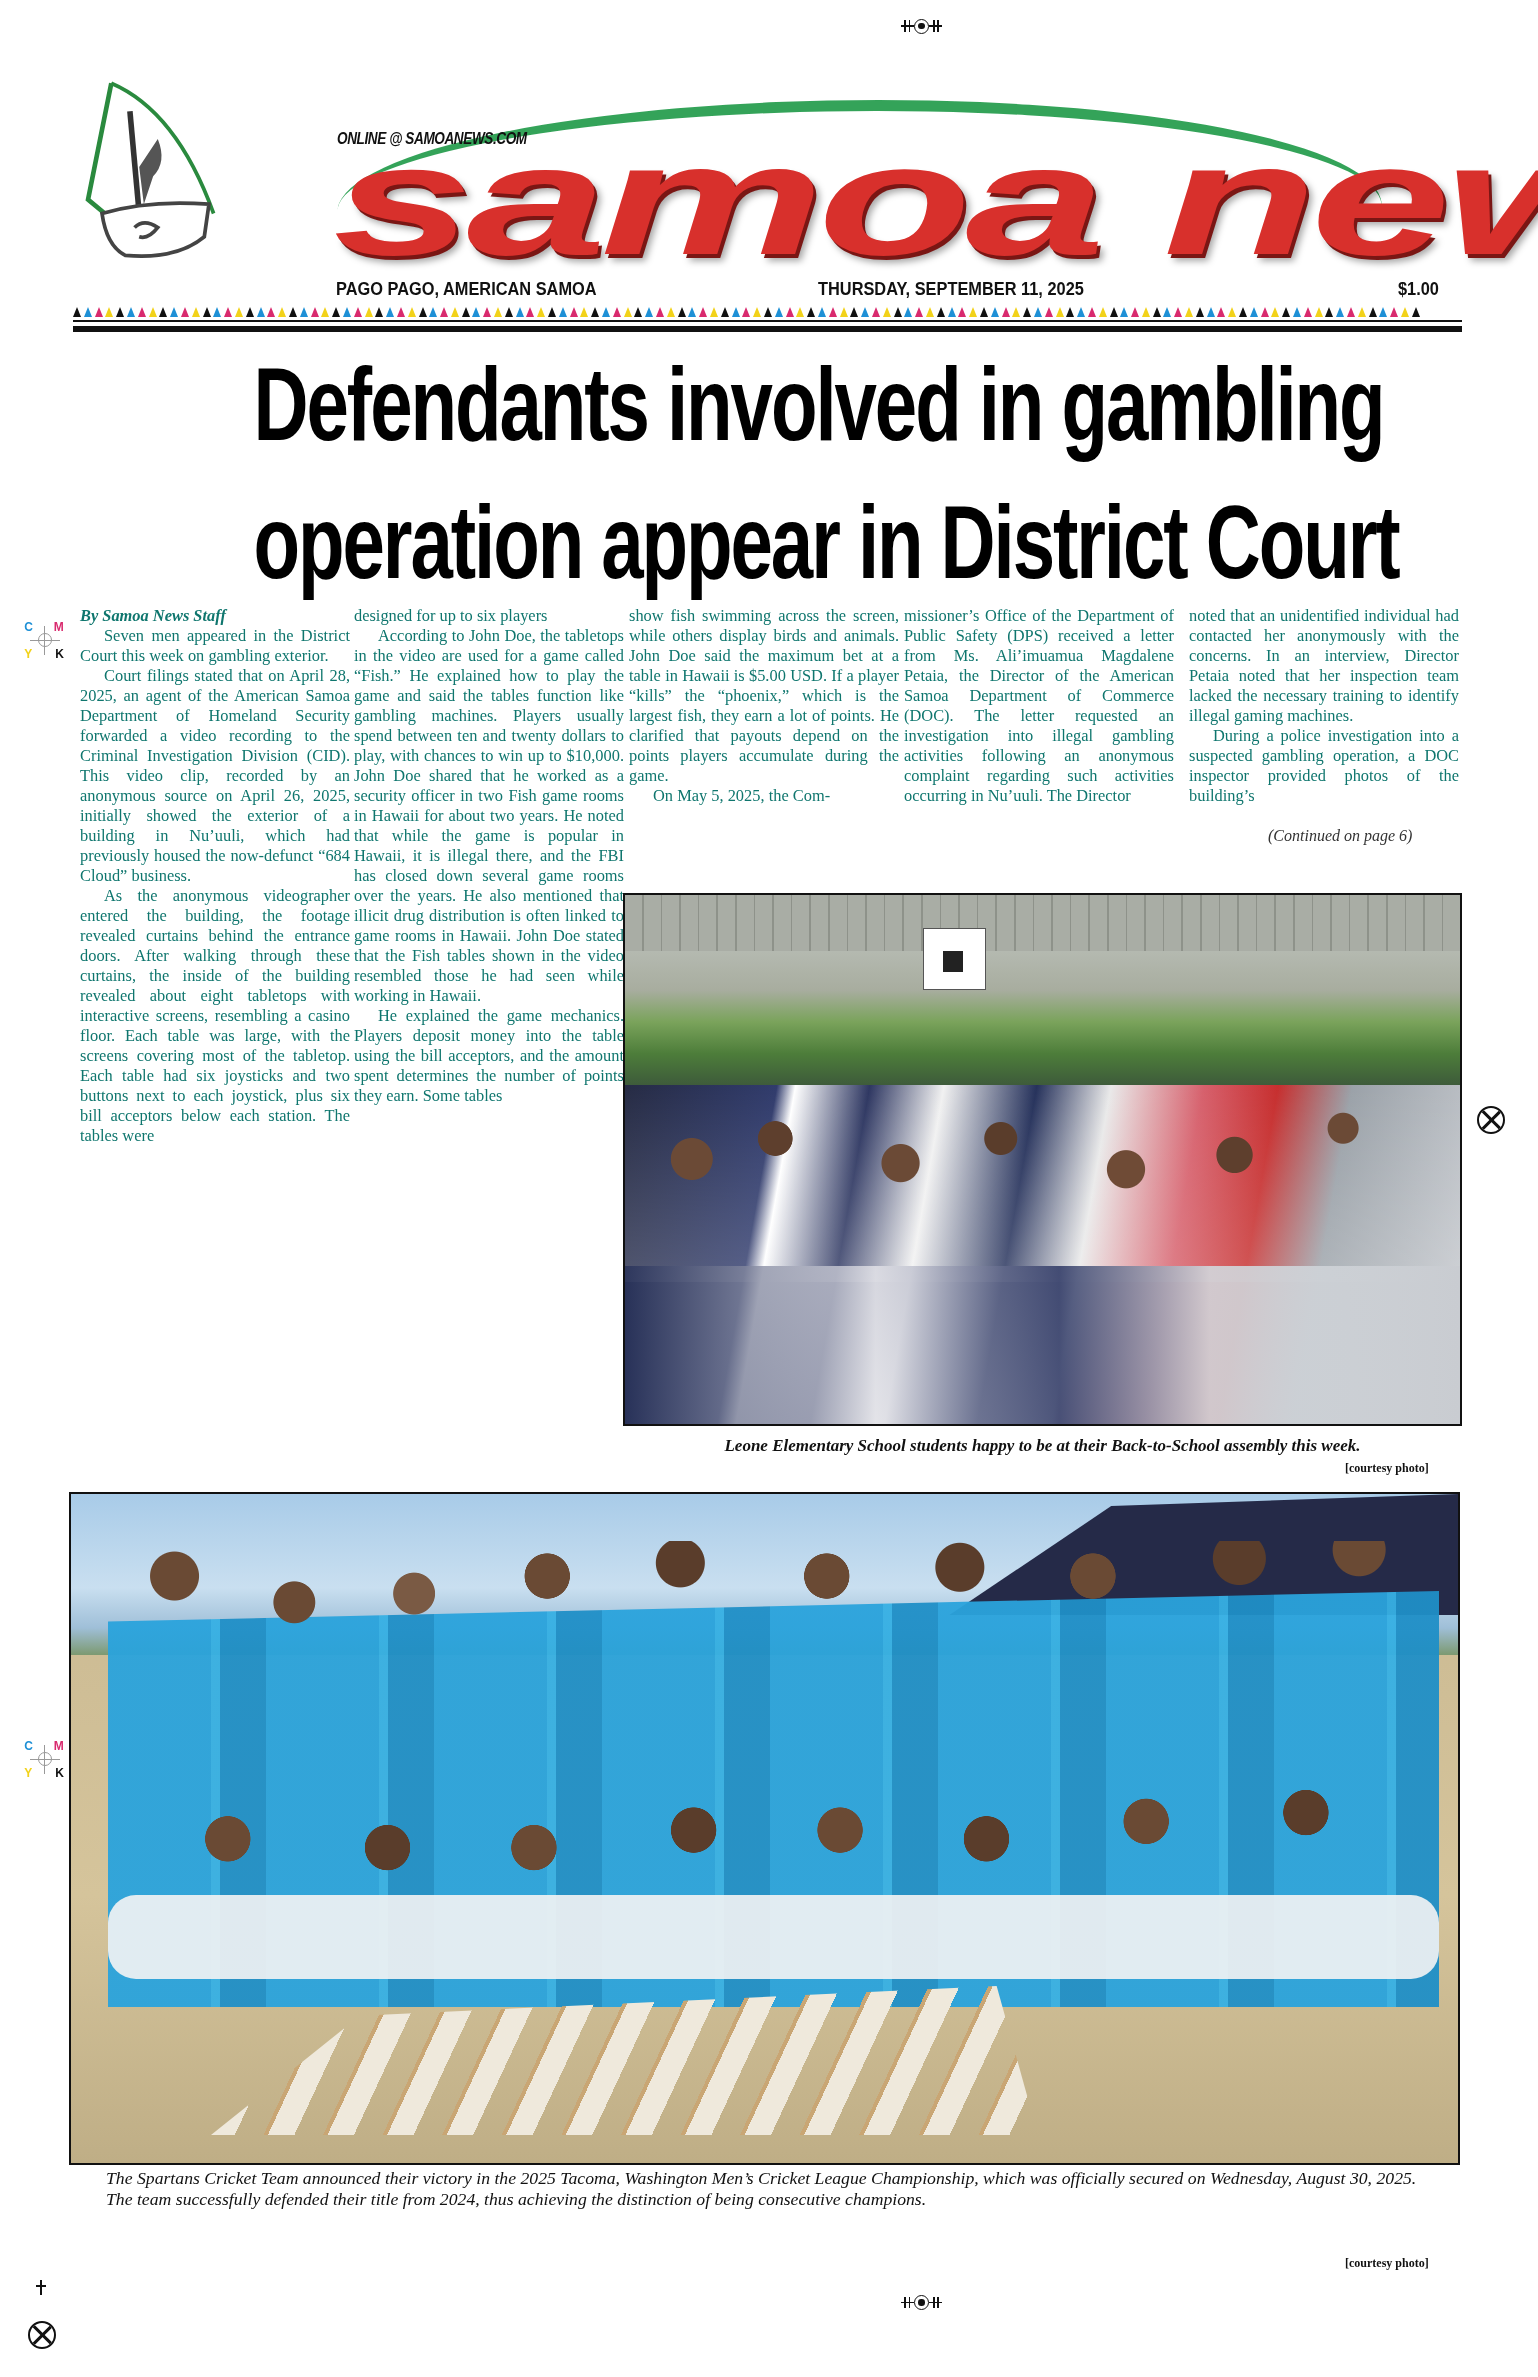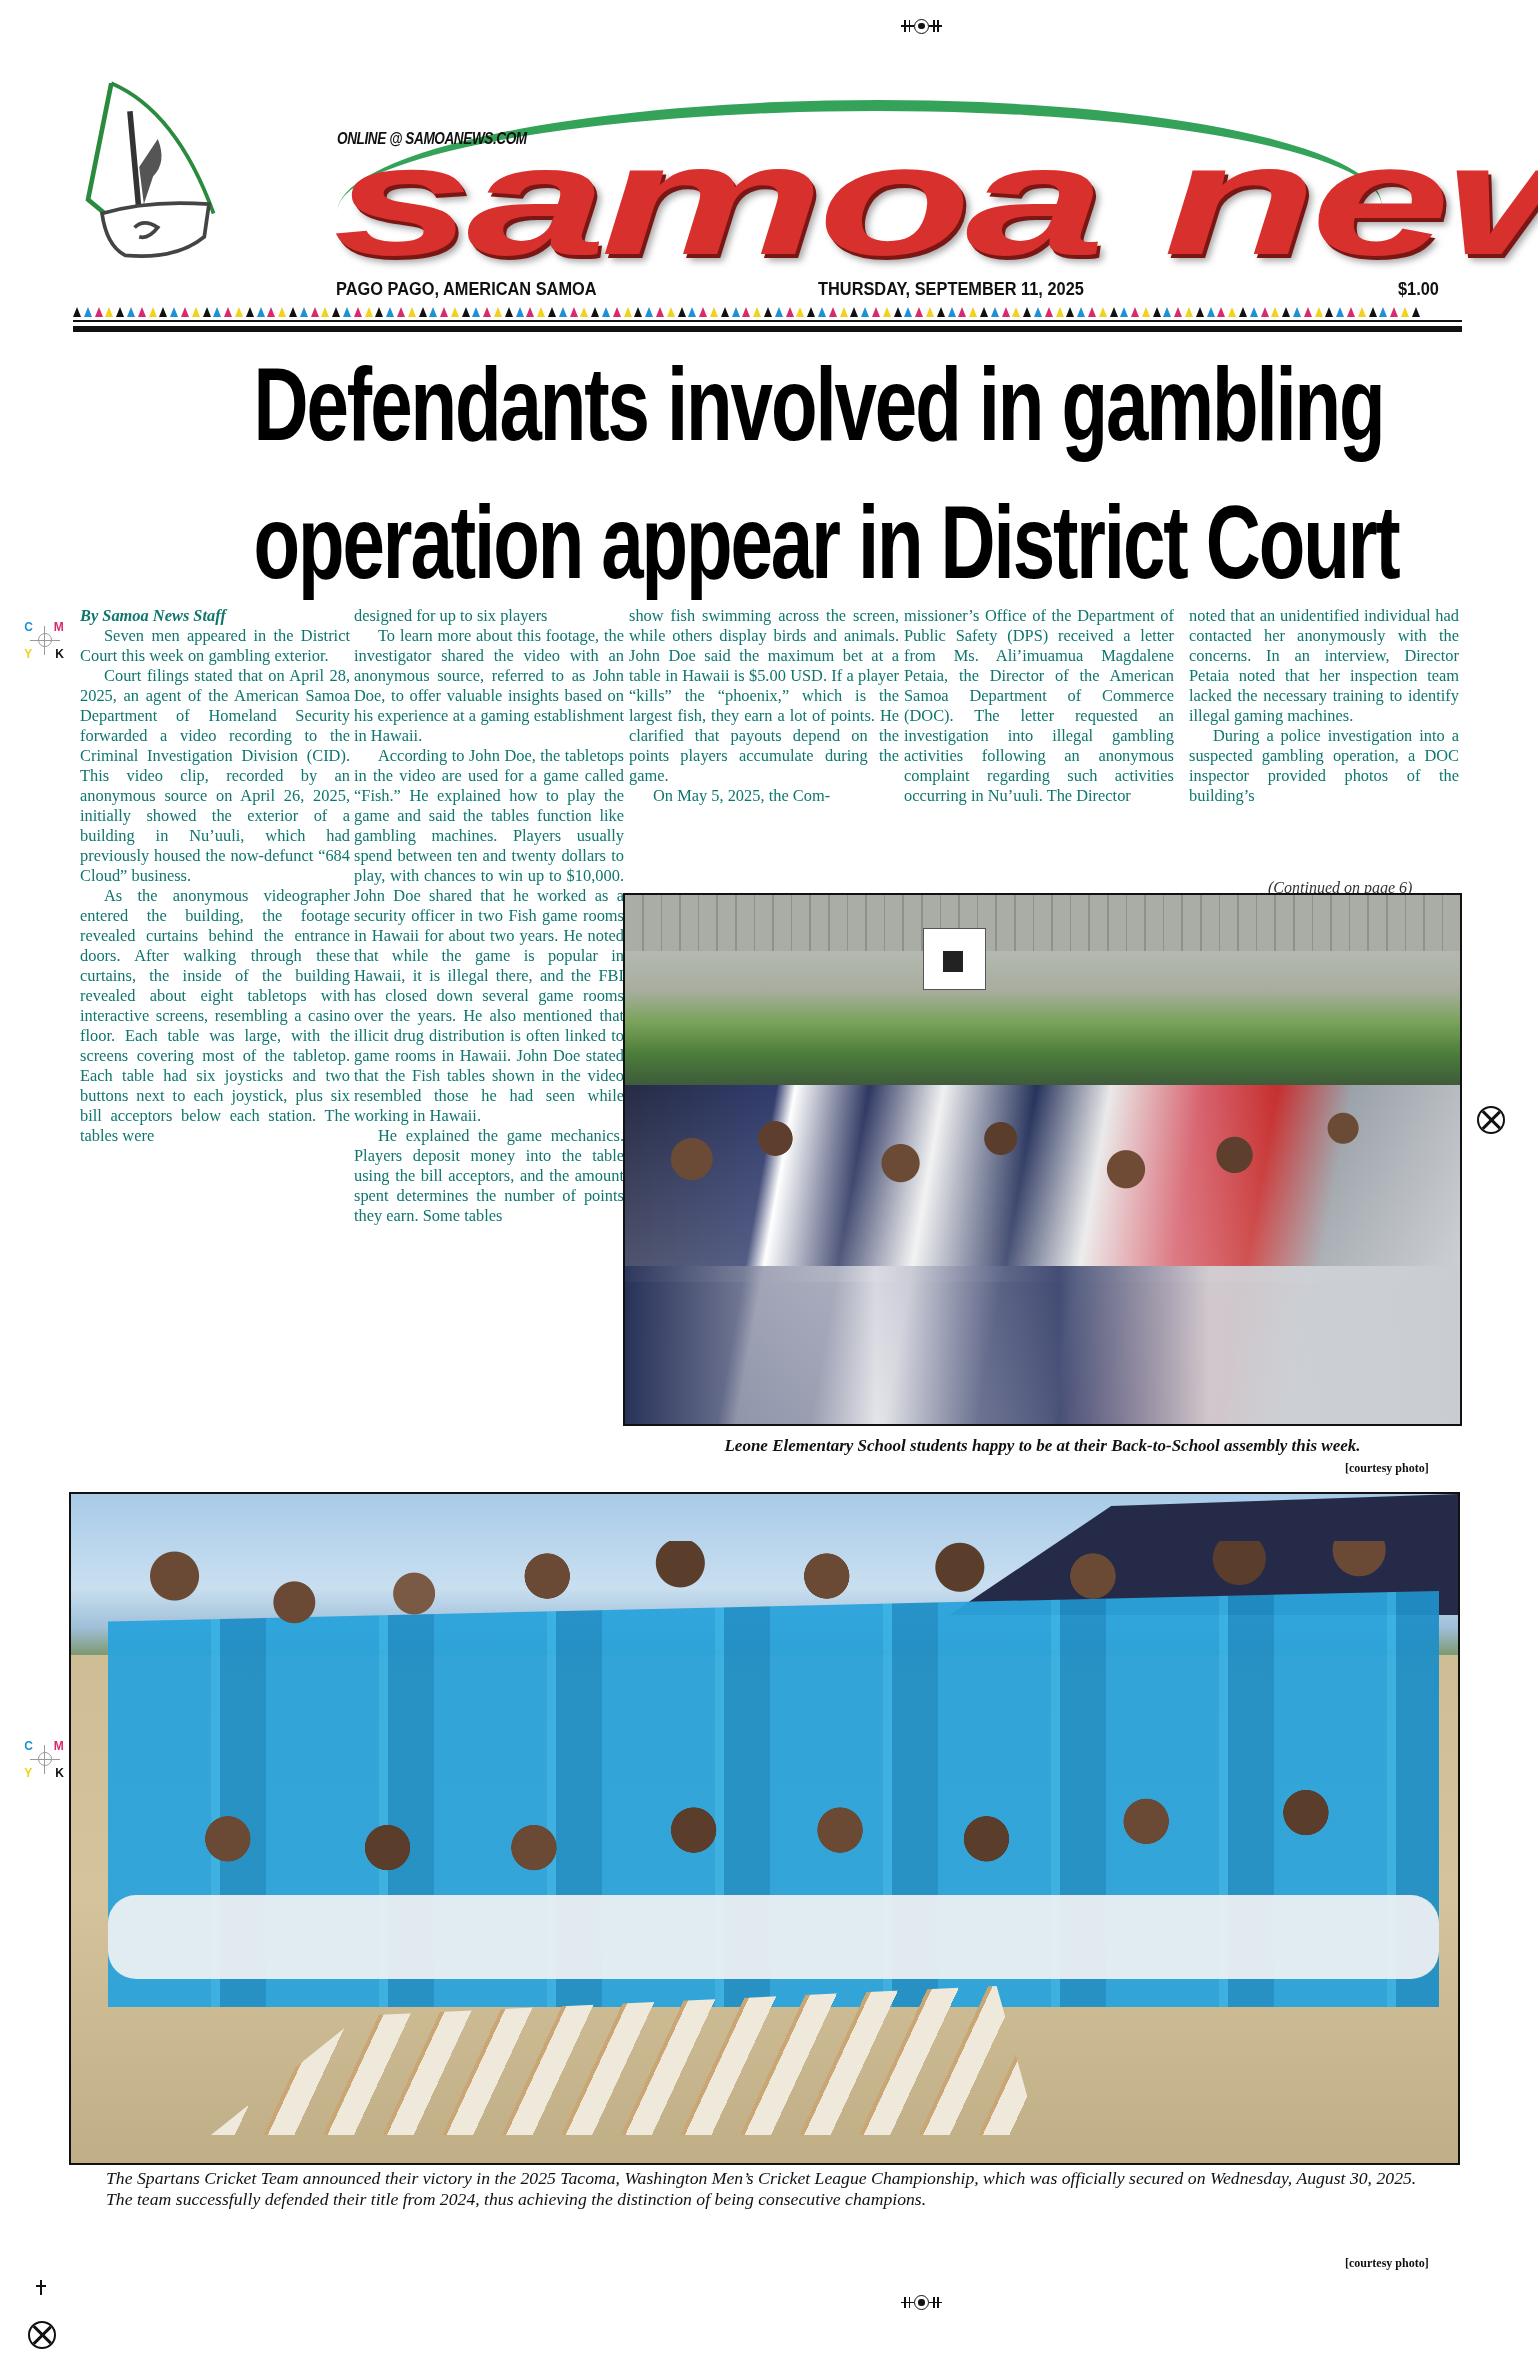--- a/index.html
+++ b/index.html
@@ -43,21 +43,21 @@
 
   
   .headline { position: absolute; left: 73px; top: 336px; width: 1389px; text-align: center; font-family: "Liberation Sans", sans-serif; font-weight: bold; font-size: 103px; line-height: 138px; letter-spacing: -2.8px; color: #000; }
   .headline div { transform: scaleX(0.74); white-space: nowrap; }
 
   
   .col { position: absolute; width: 270px; font-size: 16.4px; line-height: 20px; text-align: justify; hyphens: auto; color: #0f766e; }
   .col p { text-indent: 24px; }
   .col p.noindent { text-indent: 0; }
   .byline { font-style: italic; font-weight: bold; text-indent: 0 !important; }
-  .continued { position: absolute; left: 1268px; top: 879px; font-style: italic; font-size: 16px; color: #333; }
+  .continued { position: absolute; left: 1268px; top: 827px; font-style: italic; font-size: 16px; color: #333; }
 
   
   .photo { position: absolute; border: 2.8px solid #111; overflow: hidden; }
   .photo1 { left: 623px; top: 893px; width: 839px; height: 533px;
     background:
       linear-gradient(180deg, #8d938c 0%, #b7bcb4 9%, #a8ad9f 18%, #7aa35b 24%, #4d7d3a 30%, #3d5a3a 36%, transparent 36%),
       linear-gradient(100deg, #22263a 0%, #2f3a6b 20%, #ffffff 22%, #2c3560 30%, #f1f1f1 38%, #24305a 48%, #e9e9e9 56%, #d65f6b 66%, #c62d2d 74%, #9aa1a8 82%, #c8cbd0 100%); }
   .photo1 .roof { position: absolute; left: 0; top: 0; right: 0; height: 56px; background: repeating-linear-gradient(90deg, #a9ada5 0 17px, #8e928a 17px 18.6px); }
   .photo1 .hoop { position: absolute; left: 298px; top: 33px; width: 63px; height: 62px; background: #fff; border: 1.9px solid #555; }
   .photo1 .hoop::after { content: ""; position: absolute; left: 18.6px; top: 22.4px; width: 20.5px; height: 20.5px; background: #222; }
@@ -300,21 +300,20 @@
 
 <article>
   <div class="col" style="left:80px; top:606px;">
     <p class="byline">By Samoa News Staff</p>
     <p>Seven men appeared in the District Court this week on gambling exterior.</p>
     <p>Court filings stated that on April 28, 2025, an agent of the American Samoa Department of Homeland Security forwarded a video recording to the Criminal Investigation Division (CID). This video clip, recorded by an anonymous source on April 26, 2025, initially showed the exterior of a building in Nu’uuli, which had previously housed the now-defunct “684 Cloud” business.</p>
     <p>As the anonymous videographer entered the building, the footage revealed curtains behind the entrance doors. After walking through these curtains, the inside of the building revealed about eight tabletops with interactive screens, resembling a casino floor. Each table was large, with the screens covering most of the tabletop. Each table had six joysticks and two buttons next to each joystick, plus six bill acceptors below each station. The tables were</p>
   </div>
   <div class="col" style="left:354px; top:606px;">
     <p class="noindent">designed for up to six players</p>
-    <p>To learn more about this footage, the investigator shared the video with an anonymous source, referred to as John Doe, to offer valuable insights based on his experience at a gaming establishment in Hawaii.</p>
     <p>According to John Doe, the tabletops in the video are used for a game called “Fish.” He explained how to play the game and said the tables function like gambling machines. Players usually spend between ten and twenty dollars to play, with chances to win up to $10,000. John Doe shared that he worked as a security officer in two Fish game rooms in Hawaii for about two years. He noted that while the game is popular in Hawaii, it is illegal there, and the FBI has closed down several game rooms over the years. He also mentioned that illicit drug distribution is often linked to game rooms in Hawaii. John Doe stated that the Fish tables shown in the video resembled those he had seen while working in Hawaii.</p>
     <p>He explained the game mechanics. Players deposit money into the table using the bill acceptors, and the amount spent determines the number of points they earn. Some tables</p>
   </div>
   <div class="col" style="left:629px; top:606px;">
     <p class="noindent">show fish swimming across the screen, while others display birds and animals. John Doe said the maximum bet at a table in Hawaii is $5.00 USD. If a player “kills” the “phoenix,” which is the largest fish, they earn a lot of points. He clarified that payouts depend on the points players accumulate during the game.</p>
     <p>On May 5, 2025, the Com-</p>
   </div>
   <div class="col" style="left:904px; top:606px;">
     <p class="noindent">missioner’s Office of the Department of Public Safety (DPS) received a letter from Ms. Ali’imuamua Magdalene Petaia, the Director of the American Samoa Department of Commerce (DOC). The letter requested an investigation into illegal gambling activities following an anonymous complaint regarding such activities occurring in Nu’uuli. The Director</p>
   </div>

